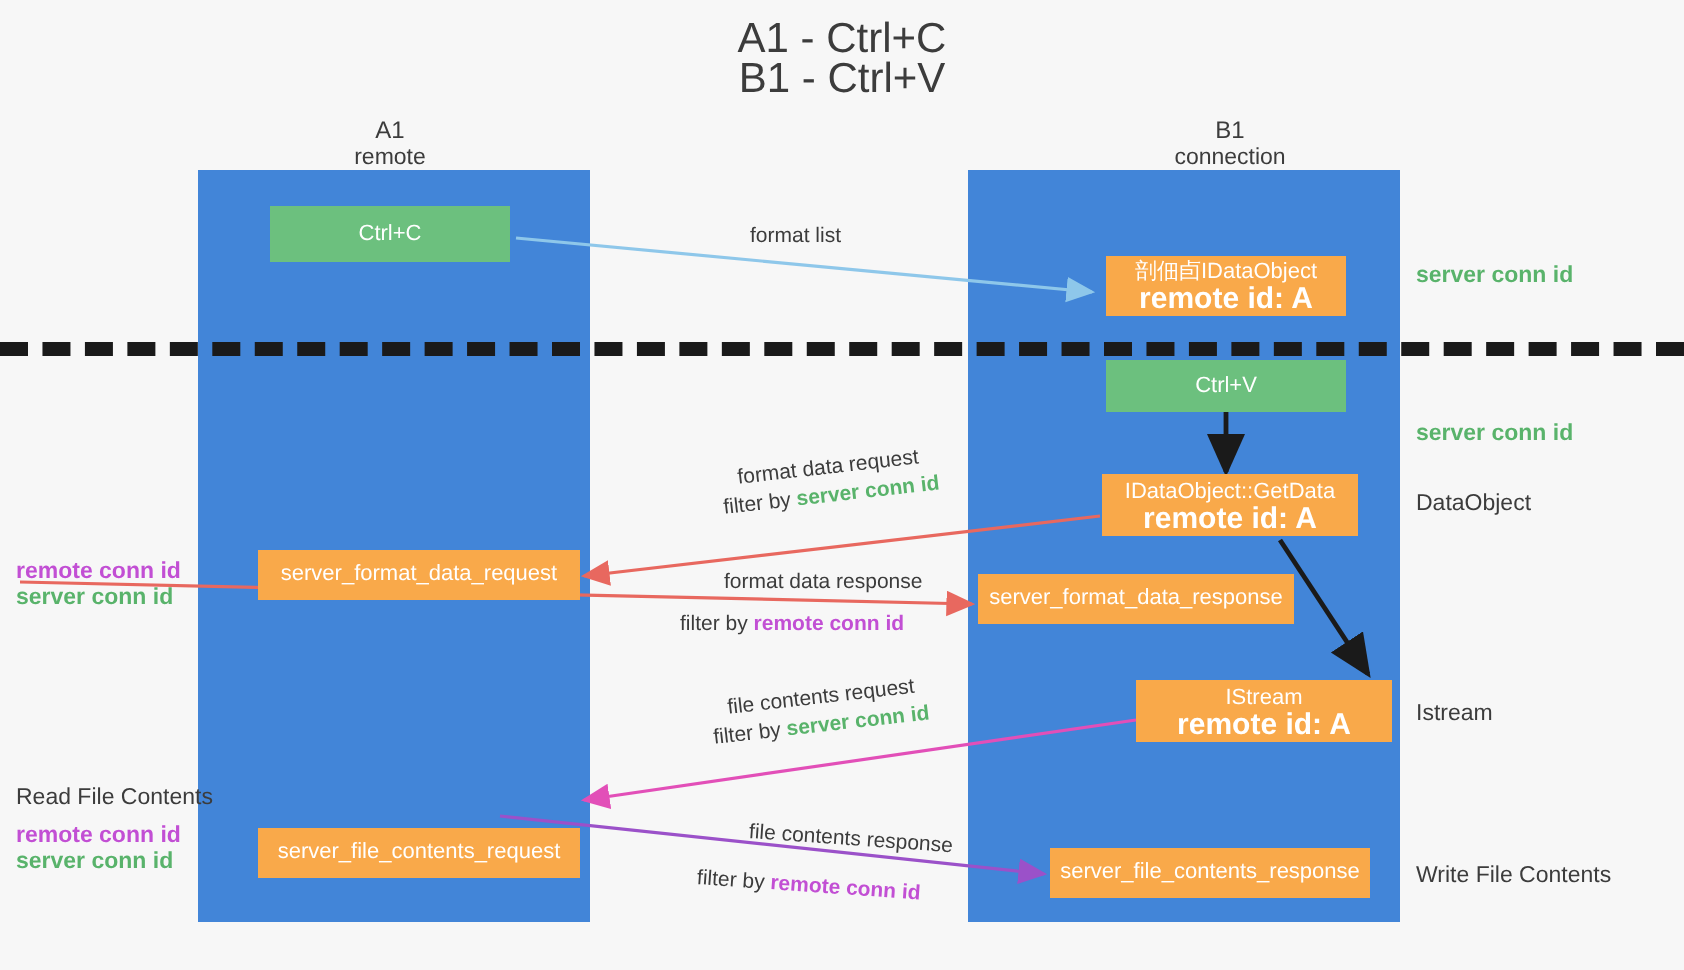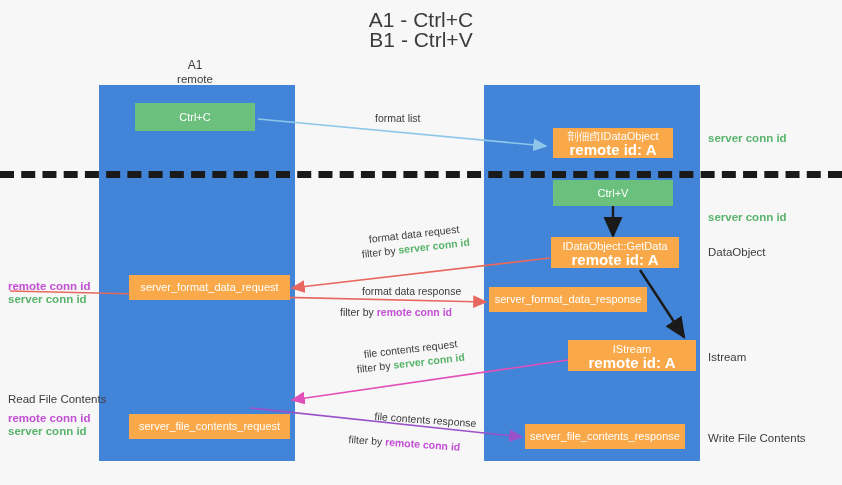--- a/index.html
+++ b/index.html
@@ -58,20 +58,24 @@
 <div id="stage">
 
   <div class="title">
     <div>A1 - Ctrl+C</div>
     <div>B1 - Ctrl+V</div>
   </div>
 
   <div class="col-head" style="left:135px;top:58px;width:120px;">
     <div class="big">A1</div>
     <div>remote</div>
+  </div>
+  <div class="col-head" style="left:555px;top:58px;width:120px;">
+    <div class="big">B1</div>
+    <div>connection</div>
   </div>
 
   <div class="lane" style="left:99px;top:85px;width:196px;height:376px;"></div>
   <div class="lane" style="left:484px;top:85px;width:216px;height:376px;"></div>
 
   <svg class="svg-layer">
     <defs>
       <marker id="ah-blue" markerWidth="9" markerHeight="9" refX="8" refY="4" orient="auto">
         <path d="M0,0 L9,4 L0,8 z" fill="#8ec7ea"></path>
       </marker>

